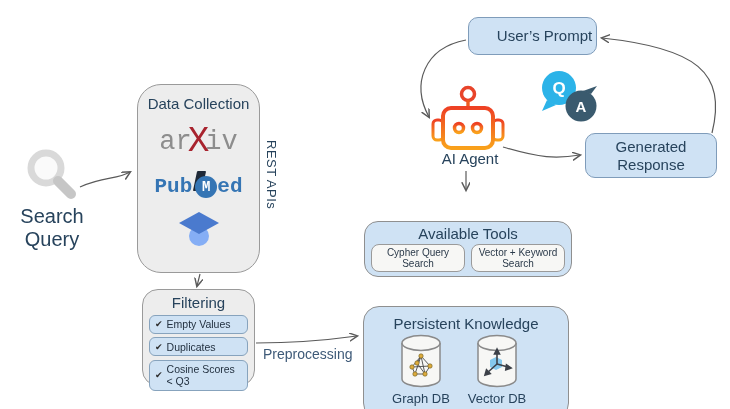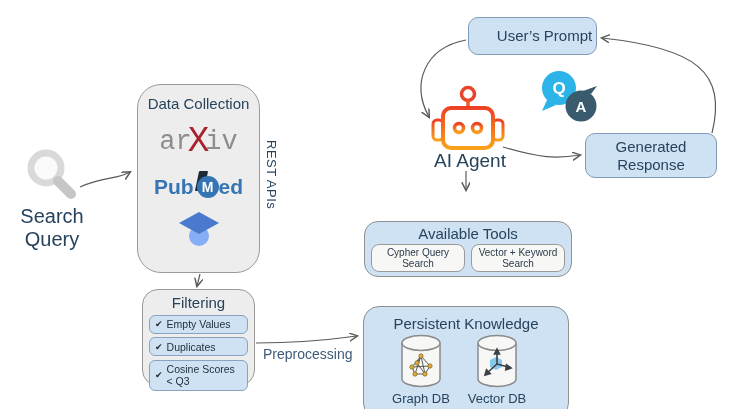--- a/index.html
+++ b/index.html
@@ -14,29 +14,29 @@
              font-size:15px;line-height:1.15;color:#27435c;}
   .title{font-size:15px;text-align:center;color:#27435c;}
   .pill{display:flex;align-items:center;gap:4px;background:#cfe2f4;border:1px solid #87a3bd;
         border-radius:6px;padding:2.5px 5px;margin:3.5px 6px;font-size:10.5px;color:#233140;}
   .pill .chk{font-size:9px;color:#2d2d2d;}
   .toolbtn{background:#f7f7f5;border:1px solid #9a9a9a;border-radius:8px;width:94px;height:28px;
            display:flex;align-items:center;justify-content:center;text-align:center;
            font-size:10px;line-height:1.15;color:#2b3a4a;box-sizing:border-box;}
   .vert{writing-mode:vertical-rl;font-size:13px;letter-spacing:.5px;color:#27435c;}
   .dblabel{font-size:13px;color:#27435c;text-align:center;}
-  .lbl{font-size:19px;color:#27435c;text-align:center;}
+  .lbl{font-size:15px;color:#27435c;text-align:center;}
   .small-lbl{font-size:14px;color:#3e5a78;}
   
   .arxiv{font-family:Liberation Mono, monospace;color:#8d8d8d;font-size:27px;line-height:1;
          display:flex;align-items:center;justify-content:center;}
   .arxiv .redx{color:#a8232e;font-size:36px;font-weight:400;margin:0 -4px;position:relative;top:-1px;}
   
   .pubmed{display:flex;align-items:center;justify-content:center;font-weight:bold;
-          color:#3575b4;font-size:21px;line-height:1;}
+          color:#3575b4;font-size:21px;line-height:1;font-family:Liberation Mono, monospace;}
   .pubmed .bookm{position:relative;width:24px;height:24px;margin:0 0 0 1px;}
   .pubmed .flap{position:absolute;left:2px;top:-4px;width:9px;height:20px;background:#1f2937;
                 transform:skewX(-12deg);border-radius:1px;}
   .pubmed .mcirc{position:absolute;left:2px;top:1px;width:22px;height:22px;border-radius:50%;
                  background:#3575b4;color:#fff;font-size:14px;display:flex;align-items:center;
                  justify-content:center;}
   svg{display:block;}
 </style>
 </head>
 <body>

